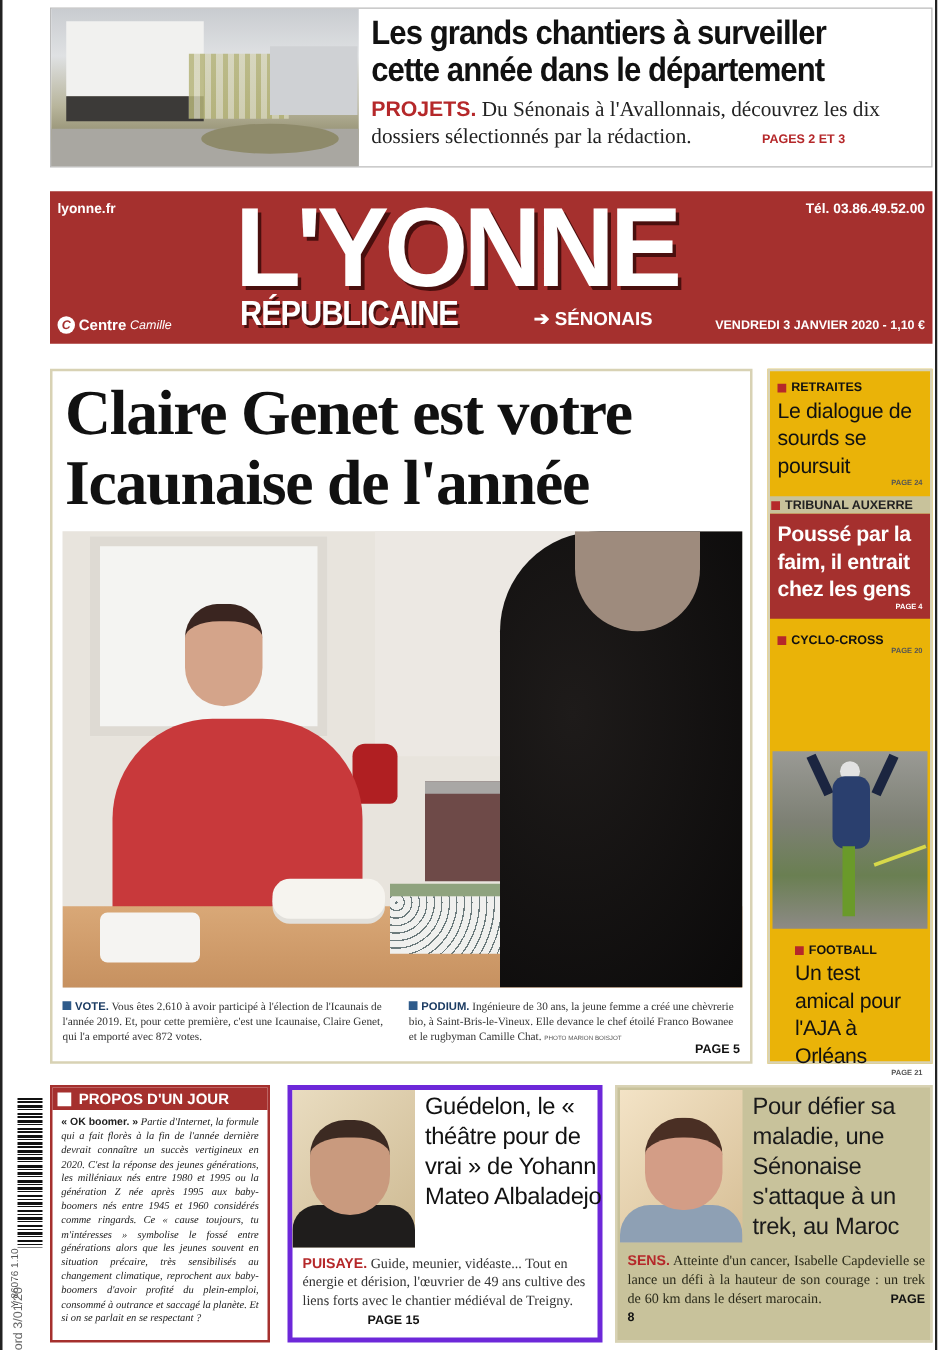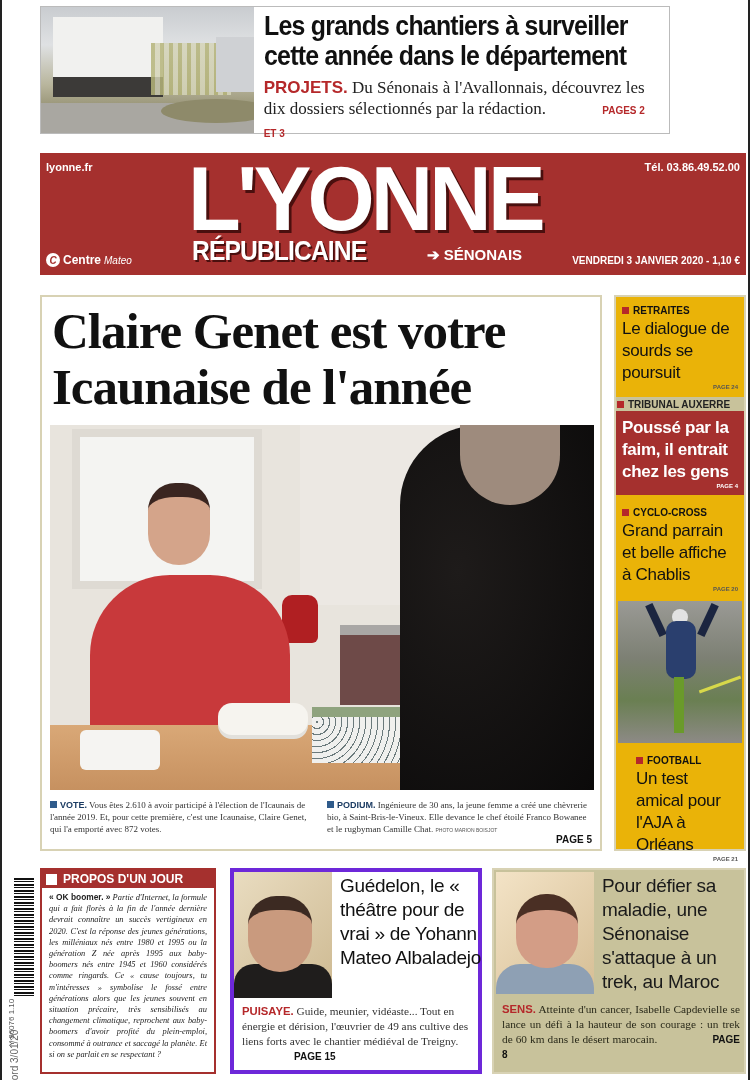--- a/index.html
+++ b/index.html
@@ -2,21 +2,21 @@
 <html><head>
 <meta charset="utf-8">
 <style>
   * { box-sizing: border-box; margin: 0; padding: 0; }
   html, body { width: 750px; height: 1080px; background: #fff; overflow: hidden; }
   body { font-family: "Liberation Sans", sans-serif; color: #111; position: relative; }
 
   .page-frame { position: absolute; left: 0; top: 0; width: 750px; height: 1080px; border-left: 2px solid #222; border-right: 2px solid #222; }
 
   
-  .teaser { position: absolute; left: 38px; top: 6px; width: 630px; height: 128px; border: 1px solid #bbb; display: flex; background: #fff; }
+  .teaser { position: absolute; left: 38px; top: 6px; width: 706px; height: 128px; border: 1px solid #bbb; display: flex; background: #fff; }
   .teaser-photo { width: 246px; height: 126px; position: relative; overflow: hidden;
     background: linear-gradient(180deg, #c9ccd0 0%, #dfe1e3 30%, #b8b59c 62%, #9a9679 78%, #a7a6a0 100%); }
   .teaser-photo .bld1 { position: absolute; left: 12px; top: 10px; width: 110px; height: 60px; background: #f1f1ef; }
   .teaser-photo .bld1b { position: absolute; left: 12px; top: 70px; width: 110px; height: 20px; background: #3c3a38; }
   .teaser-photo .glass { position: absolute; left: 110px; top: 36px; width: 80px; height: 52px; background: repeating-linear-gradient(90deg, #b5b47a 0 4px, #d5d4b8 4px 9px); opacity: .85; }
   .teaser-photo .bld2 { position: absolute; left: 175px; top: 30px; width: 70px; height: 55px; background: #cfd1d4; }
   .teaser-photo .path { position: absolute; left: 0; top: 96px; width: 246px; height: 30px; background: #a9a7a1; }
   .teaser-photo .shrub { position: absolute; left: 120px; top: 92px; width: 110px; height: 24px; background: #8e8a6a; border-radius: 50%; }
   .teaser-text { flex: 1; padding: 4px 10px 0 10px; }
   .teaser-title { font-family: "Liberation Sans", sans-serif; font-weight: bold; font-size: 27px; line-height: 30px; letter-spacing: -0.8px; transform: scaleX(.92); transform-origin: left; white-space: nowrap; }
@@ -137,21 +137,21 @@
     <div class="mh-tel">Tél. 03.86.49.52.00</div>
     <div class="mh-title">L'YONNE</div>
     <div class="mh-sub">RÉPUBLICAINE</div>
     <div class="mh-edition">
       <span>➔</span>
       <span>SÉNONAIS</span>
     </div>
     <div class="mh-brand">
       <span class="logo-mark">C</span>
       <span>Centre</span>
-        <em>Mateo</em>
+        <em>Camille</em>
     </div>
     <div class="mh-date">VENDREDI 3  JANVIER 2020 - 1,10 €</div>
   </div>
 
   <div class="main">
     <div class="main-title">
       <div>Claire Genet est votre</div>
       <div>Icaunaise de l'année</div>
     </div>
     <div class="main-photo">
@@ -195,21 +195,20 @@
     </div>
     <div class="tribunal-box">
       <div class="rhead">Poussé par la faim, il entrait chez les gens</div>
       <div class="rpage">PAGE 4</div>
     </div>
     <div class="rbox" style="top:206px;">
       <div class="rkicker">
           <span class="sq"></span>
           <span>CYCLO-CROSS</span>
         </div>
-      <div class="rhead">Grand parrain et belle affiche à Chablis</div>
       <div class="rpage">PAGE 20</div>
     </div>
     <div class="cyclo-photo">
       <div class="cyc-arm-l"></div>
         <div class="cyc-arm-r"></div>
         <div class="cyc-head"></div>
         <div class="cyc-rider"></div>
         <div class="cyc-bike"></div>
         <div class="cyc-tape"></div>
     </div>

